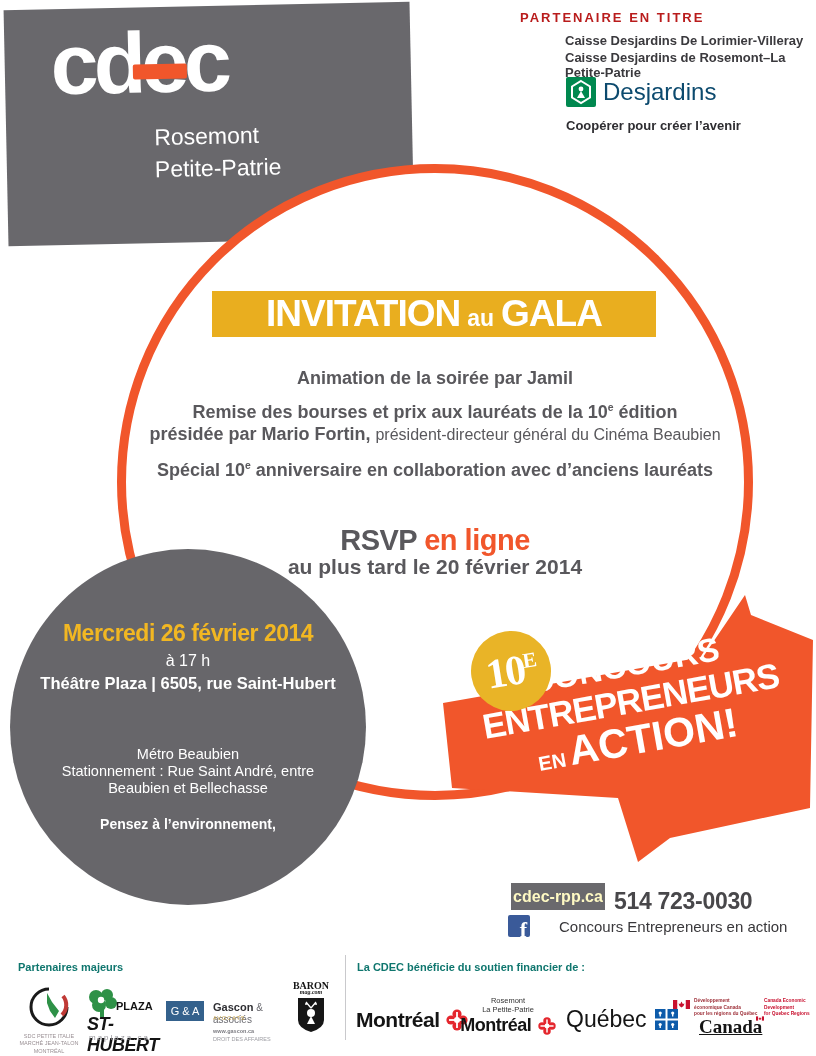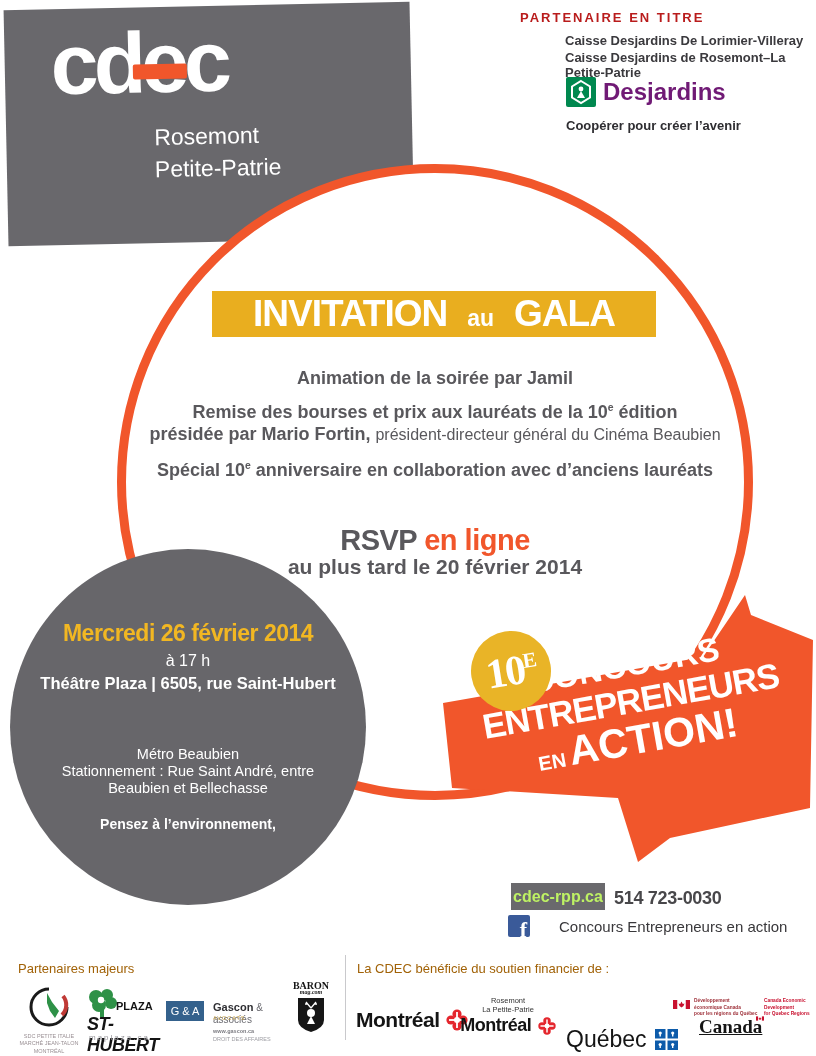--- a/index.html
+++ b/index.html
@@ -12,54 +12,54 @@
   
   .cdec-block{left:6px;top:6px;width:406px;height:236px;background:#69686C;transform:rotate(-1.2deg);z-index:1;}
   .cdec-word{left:46px;top:12px;font-size:86px;font-weight:bold;color:#fff;letter-spacing:-5px;line-height:1;}
   .cdec-dash{left:128px;top:57px;width:54px;height:15px;background:#F1562B;border-radius:2px;}
   .cdec-region{left:148px;top:114px;font-size:23px;color:#fff;line-height:1.4;}
 
   
   .partner-title{left:520px;top:10px;font-size:13px;font-weight:bold;letter-spacing:2px;color:#b91c1c;}
   .partner-line{left:565px;font-size:13px;font-weight:bold;color:#3A393D;}
   .desj-icon{left:566px;top:77px;width:30px;height:30px;background:#00884F;border-radius:2px;}
-  .desj-name{left:603px;top:78px;font-size:24px;font-weight:bold;color:#701a75;}
+  .desj-name{left:603px;top:78px;font-size:24px;font-weight:normal;color:#0c4a6e;}
   .desj-slogan{left:566px;top:118px;font-size:13px;font-weight:bold;color:#2E2D31;}
 
   
   .big-circle{left:117px;top:164px;width:618px;height:618px;background:#fff;border:9px solid #F1562B;border-radius:50%;z-index:2;}
   .cline{position:absolute;left:27px;width:816px;text-align:center;z-index:5;color:#59585C;}
   .inv-banner{left:212px;top:291px;width:444px;height:46px;background:#E9AE1F;z-index:5;
-              display:flex;align-items:center;justify-content:center;gap:20px;}
+              display:flex;align-items:center;justify-content:center;gap:7px;}
   .inv-big{font-size:37px;font-weight:bold;color:#fff;letter-spacing:-1px;}
   .inv-small{font-size:23px;font-weight:bold;color:#fff;position:relative;top:4px;}
   .rsvp-line{font-size:29px;font-weight:bold;letter-spacing:-0.5px;}
   .rsvp-online{color:#F1562B;text-decoration:none;}
 
   
   .dark-circle{left:10px;top:549px;width:356px;height:356px;background:#67666A;border-radius:50%;z-index:4;}
   .dline{position:absolute;left:0;width:356px;text-align:center;color:#fff;}
 
   
   .contest-svg{left:430px;top:585px;z-index:4;}
   .contest-text{left:452px;top:648px;width:360px;transform:rotate(-10deg);z-index:5;text-align:center;color:#fff;font-weight:bold;}
   .badge{left:471px;top:631px;width:80px;height:80px;background:#E9B427;border-radius:50%;z-index:6;
          display:flex;align-items:center;justify-content:center;transform:rotate(-9deg);}
   .badge-num{font-family:"Liberation Serif","DejaVu Serif",serif;font-size:42px;font-weight:bold;color:#fff;letter-spacing:-2px;}
 
   
-  .site-box{left:511px;top:883px;width:94px;height:27px;background:#6A696D;color:#bef264;font-size:16px;font-weight:bold;
+  .site-box{left:511px;top:883px;width:94px;height:27px;background:#6A696D;color:#fef9c3;font-size:16px;font-weight:bold;
             display:flex;align-items:center;justify-content:center;z-index:5;text-decoration:none;}
-  .phone{left:614px;top:888px;font-size:18px;font-weight:bold;color:#48474A;letter-spacing:-0.3px;}
+  .phone{left:614px;top:888px;font-size:23px;font-weight:bold;color:#48474A;letter-spacing:-0.3px;}
   .fb-icon{left:508px;top:915px;width:22px;height:22px;background:#3A5A99;border-radius:2px;overflow:hidden;}
   .fb-f{position:absolute;right:3px;bottom:-6px;color:#fff;font-family:"Liberation Serif",serif;font-weight:bold;font-size:22px;}
   .fb-label{left:537px;top:918px;font-size:15px;color:#39383B;margin-left:22px;}
 
   
-  .foot-title{font-size:13px;color:#a16207;}
+  .foot-title{font-size:11px;color:#0f766e;font-weight:bold;}
   .divider{left:345px;top:955px;width:1px;height:85px;background:#C9C9CC;}
   .tiny{font-size:5.5px;color:#9A9094;line-height:1.35;}
   .plaza-name{font-weight:bold;color:#141414;}
   .gray-sm{color:#96959A;}
   .wordmark{font-family:"Liberation Serif","DejaVu Serif",serif;font-weight:bold;color:#141414;}
 </style>
 </head>
 <body>
 
 <div class="poster">
@@ -224,21 +224,21 @@
           <circle cx="17" cy="11" r="4.6" fill="#E4262D"></circle>
         <circle cx="11" cy="17" r="4.6" fill="#E4262D"></circle>
           <circle cx="5" cy="11" r="4.6" fill="#E4262D"></circle>
         <circle cx="11" cy="11" r="3" fill="#fff"></circle>
         <rect x="10" y="3" width="2" height="16" fill="#fff" opacity="0.9"></rect>
         <rect x="3" y="10" width="16" height="2" fill="#fff" opacity="0.9"></rect>
       </svg>
     </div>
   </div>
 
-  <div class="abs" style="left:566px;top:1006px;margin-top:20px;">
+  <div class="abs" style="left:566px;top:1006px;">
     <span style="font-size:23px;color:#141414;vertical-align:middle;">Québec</span>
     <svg width="23" height="21" viewBox="0 0 23 21" style="vertical-align:middle;margin-left:4px;">
       <rect x="0" y="0" width="10.5" height="9.5" fill="#0D5BAA"></rect>
         <rect x="12.5" y="0" width="10.5" height="9.5" fill="#0D5BAA"></rect>
       <rect x="0" y="11.5" width="10.5" height="9.5" fill="#0D5BAA"></rect>
         <rect x="12.5" y="11.5" width="10.5" height="9.5" fill="#0D5BAA"></rect>
       <g fill="#fff">
         <circle cx="5.2" cy="4" r="1.6"></circle>
           <rect x="4.5" y="4.5" width="1.4" height="3"></rect>
         <circle cx="17.7" cy="4" r="1.6"></circle>

